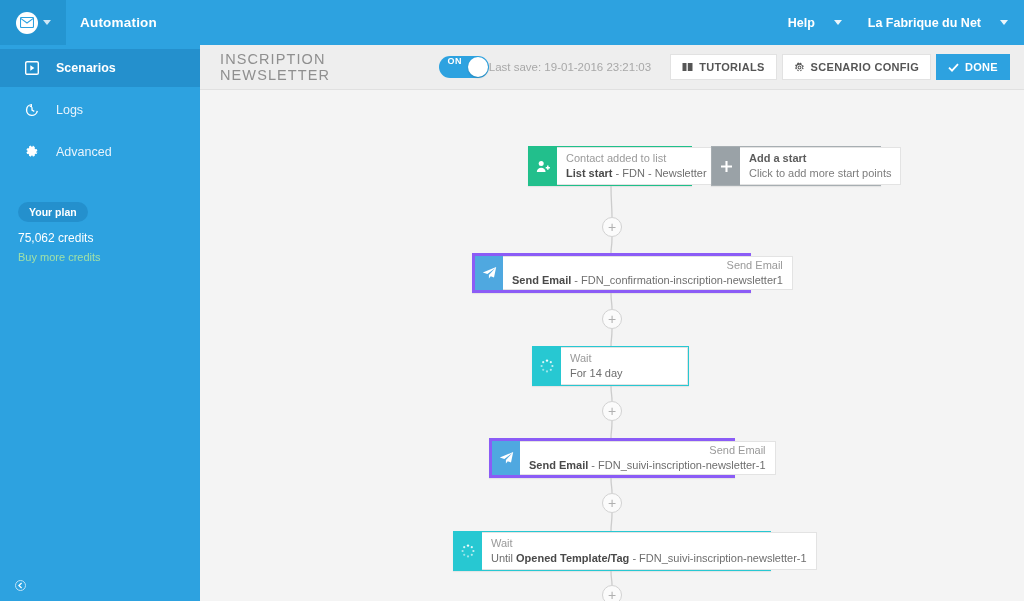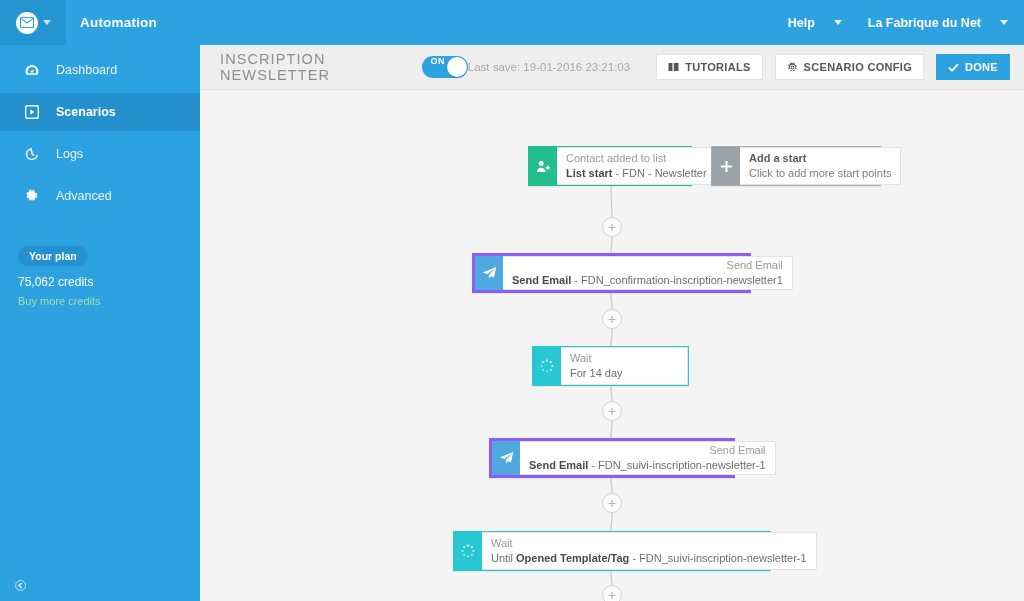--- a/index.html
+++ b/index.html
@@ -119,21 +119,21 @@
   .toggle .t-label {
     color: #ffffff; font-size: 9px; font-weight: bold;
     margin-left: 8px; letter-spacing: .5px;
   }
   .toggle .knob {
     position: absolute; right: 1px; top: 1px;
     width: 20px; height: 20px; border-radius: 50%;
     background: #ffffff;
     box-shadow: 0 1px 2px rgba(0,0,0,.18);
   }
-  .sh-right { margin-left: auto; display: flex; align-items: center; gap: 7px; }
+  .sh-right { margin-left: auto; display: flex; align-items: center; gap: 0; }
   .lastsave { color: #a8a8a8; font-size: 11.5px; margin-right: 14px; white-space: nowrap; }
   .btn {
     height: 26px; display: flex; align-items: center; gap: 6px;
     font-size: 11px; font-weight: bold; letter-spacing: .3px;
     padding: 0 11px; cursor: pointer;
     border: 1px solid #e2e2e2;
     background: #ffffff; color: #555555;
     margin-left: 5px;
     white-space: nowrap;
   }
@@ -219,30 +219,20 @@
       </div>
       <div class="tb-link">
         <span>La Fabrique du Net</span>
         <span class="caret-wt"></span>
       </div>
     </div>
   </div>
 
   <div class="sidebar">
     <div id="nav-list" style="padding-top:0;">
-        <div class="nav-item" style="margin-top: 6px;">
-          <span class="nav-ico">
-            <svg width="14" height="13" viewBox="0 0 16 14">
-              <path fill="#fff" d="M8 1C3.9 1 .6 4.1.6 8c0 1.4.4 2.7 1.2 3.8h12.4c.8-1.1 1.2-2.4 1.2-3.8C15.4 4.1 12.1 1 8 1zm0 2.1a4.9 4.9 0 0 1 4.9 4.9 4.9 4.9 0 0 1-.5 2.1H3.6A4.9 4.9 0 0 1 3.1 8 4.9 4.9 0 0 1 8 3.1z"></path>
-              <circle cx="8" cy="8" r="1.4" fill="#fff"></circle>
-              <path fill="#fff" d="M8.5 7.6l2.6-2.1-1.9 2.7z"></path>
-            </svg>
-          </span>
-          <span class="nav-label">Dashboard</span>
-        </div>
         <div class="nav-item active" style="margin-top: 4px;">
           <span class="nav-ico">
             <svg width="14" height="14" viewBox="0 0 14 14">
               <rect x="0.7" y="0.7" width="12.6" height="12.6" rx="1.4" fill="none" stroke="#fff" stroke-width="1.4"></rect>
               <path d="M5.3 4.2 L9.4 7 L5.3 9.8 Z" fill="#fff"></path>
             </svg>
           </span>
           <span class="nav-label">Scenarios</span>
         </div>
         <div class="nav-item" style="margin-top: 4px;">

